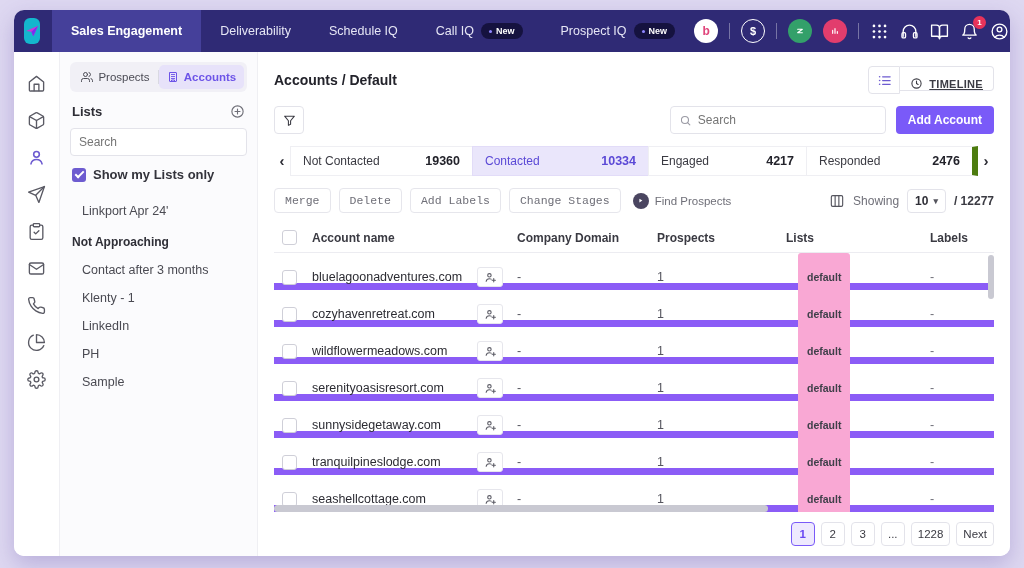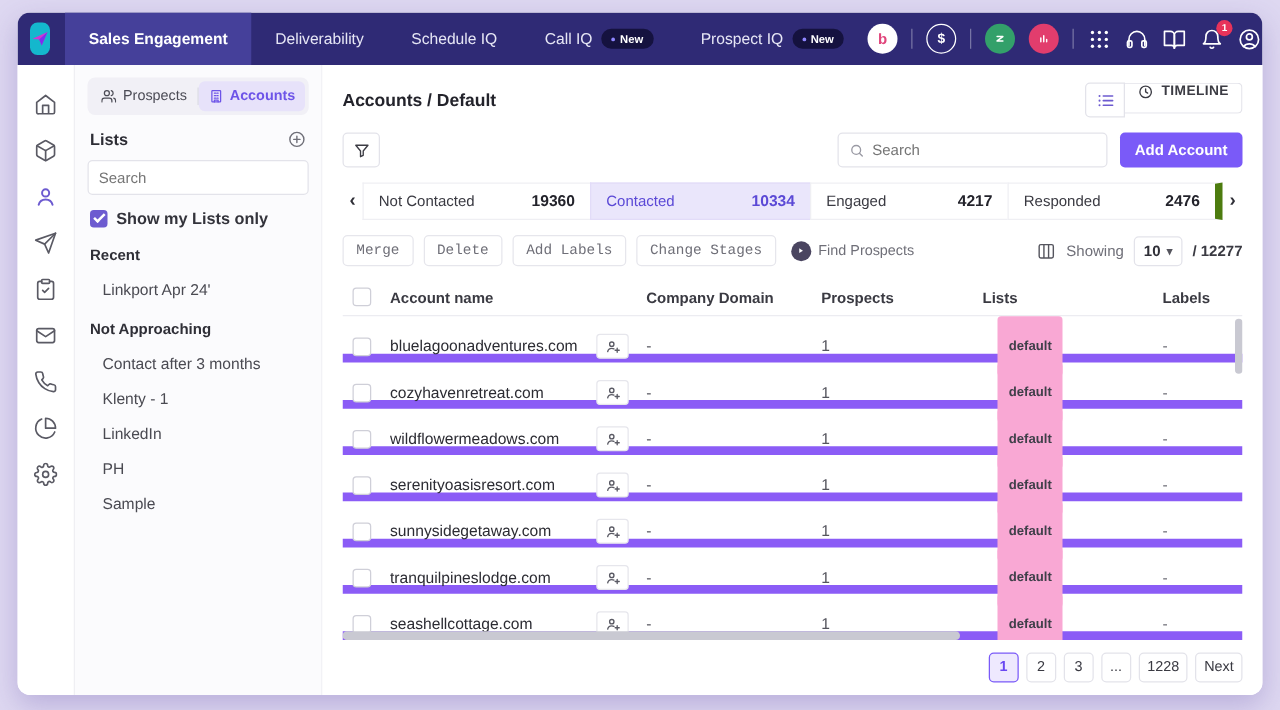--- a/index.html
+++ b/index.html
@@ -55,21 +55,21 @@
   .sec-title { font-size:12px; font-weight:bold; color:#2f2f37; margin:10px 2px 7px; }
   .side-item { padding:7px 2px 7px 12px; font-size:12.5px; color:#4a4a52; white-space:nowrap; }
 
   
   .main { flex:1; min-width:0; background:#fff; display:flex; flex-direction:column; padding:14px 16px 10px; }
   .main-head { display:flex; align-items:center; height:28px; }
   .breadcrumb { font-size:14px; font-weight:bold; color:#23232b; }
   .head-right { margin-left:auto; display:flex; }
   .btn-viewlist { width:32px; height:28px; border:1px solid #e3e3ea; border-radius:4px 0 0 4px; background:#fff; display:flex; align-items:center; justify-content:center; color:#6d5bd0; }
   .btn-viewlist svg { width:15px; height:15px; }
-  .btn-timeline { height:25px; border:1px solid #e3e3ea; border-left:none; border-radius:0 4px 4px 0; background:#fff; display:flex; align-items:flex-start; gap:6px; padding:0 10px; font-size:11px; font-weight:bold; color:#3c3c44; letter-spacing:.3px; }
+  .btn-timeline { height:25px; border:1px solid #e3e3ea; border-left:none; border-radius:0 4px 4px 0; background:#fff; display:flex; align-items:flex-end; gap:6px; padding:0 10px; font-size:11px; font-weight:bold; color:#3c3c44; letter-spacing:.3px;text-decoration:underline; }
   .btn-timeline svg { width:13px; height:13px; }
 
   .controls { display:flex; align-items:center; margin-top:12px; height:28px; }
   .btn-filter { width:30px; height:28px; border:1px solid #e3e3ea; border-radius:4px; background:#fff; display:flex; align-items:center; justify-content:center; color:#3c3c44; }
   .btn-filter svg { width:13px; height:13px; }
   .controls-right { margin-left:auto; display:flex; align-items:center; gap:10px; }
   .search-main { width:216px; height:28px; border:1px solid #e3e3ea; border-radius:4px; background:#fff; display:flex; align-items:center; gap:6px; padding:0 8px; color:#9a9aa4; }
   .search-main svg { width:13px; height:13px; min-width:13px; }
   .search-main input { border:none; outline:none; width:100%; font-size:12px; color:#3b3b43; font-family:inherit; background:transparent; }
   .btn-primary { height:28px; background:#7a5af8; color:#fff; border:none; border-radius:4px; font-size:12px; font-weight:bold; padding:0 12px; font-family:inherit; }
@@ -308,21 +308,20 @@
 
       <div class="search-sm">
         <input type="text" placeholder="Search" style="">
       </div>
 
       <div class="check-row">
         <span class="cb-on"></span>
         <span>Show my Lists only</span>
       </div>
 
-      <div class="sec-title">Recent</div>
       <div class="side-item">Linkport Apr 24'</div>
 
       <div class="sec-title">Not Approaching</div>
       <div class="side-item">Contact after 3 months</div>
       <div class="side-item">Klenty - 1</div>
       <div class="side-item">LinkedIn</div>
       <div class="side-item">PH</div>
       <div class="side-item">Sample</div>
     </div>
 

